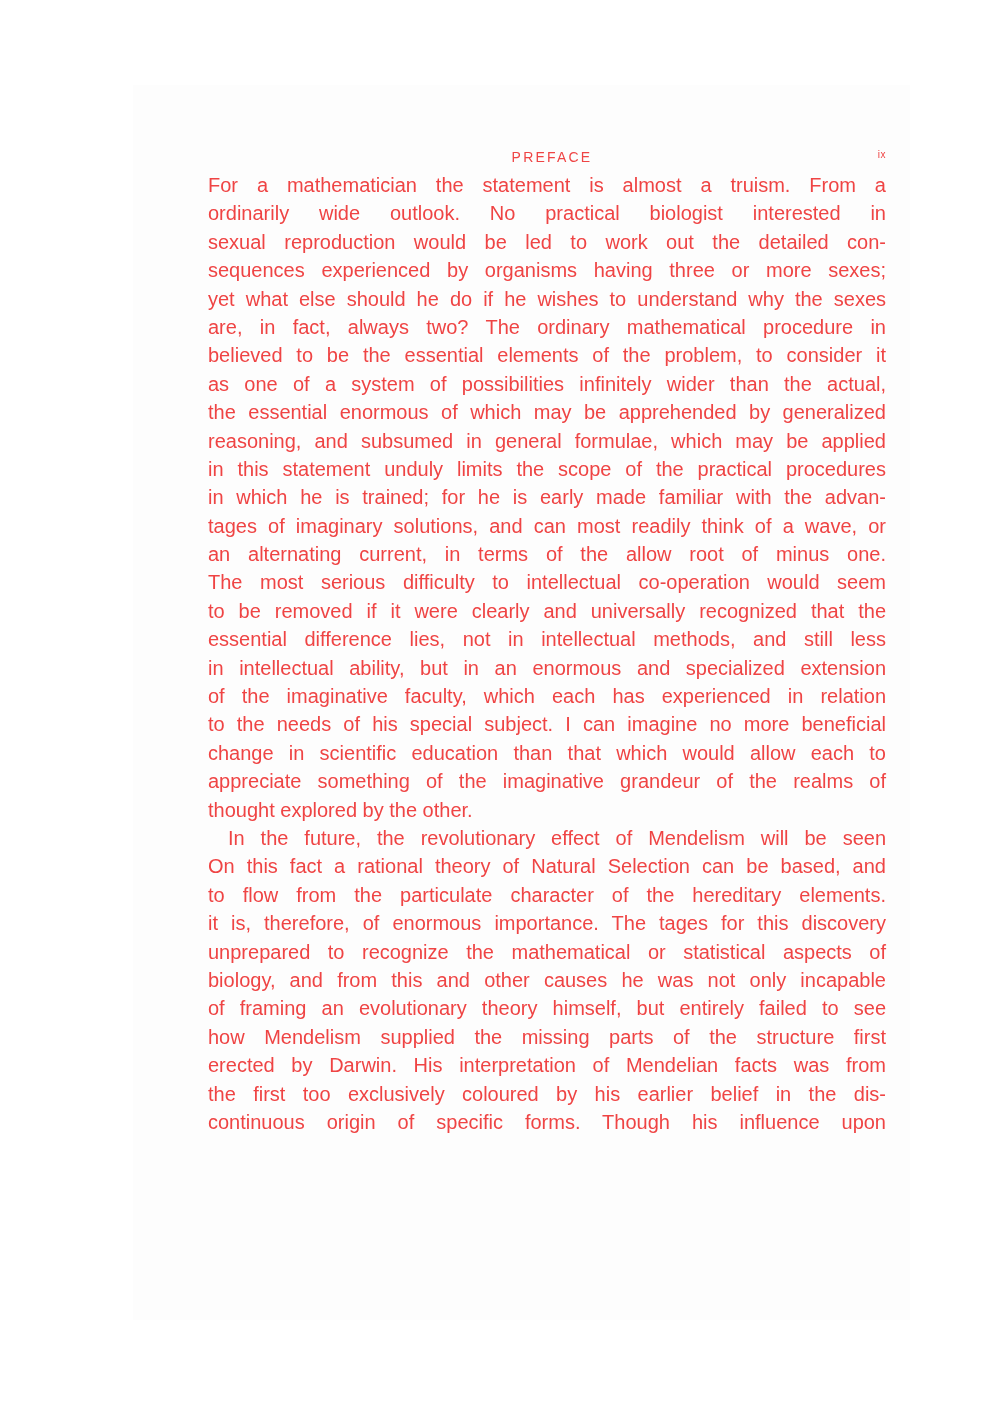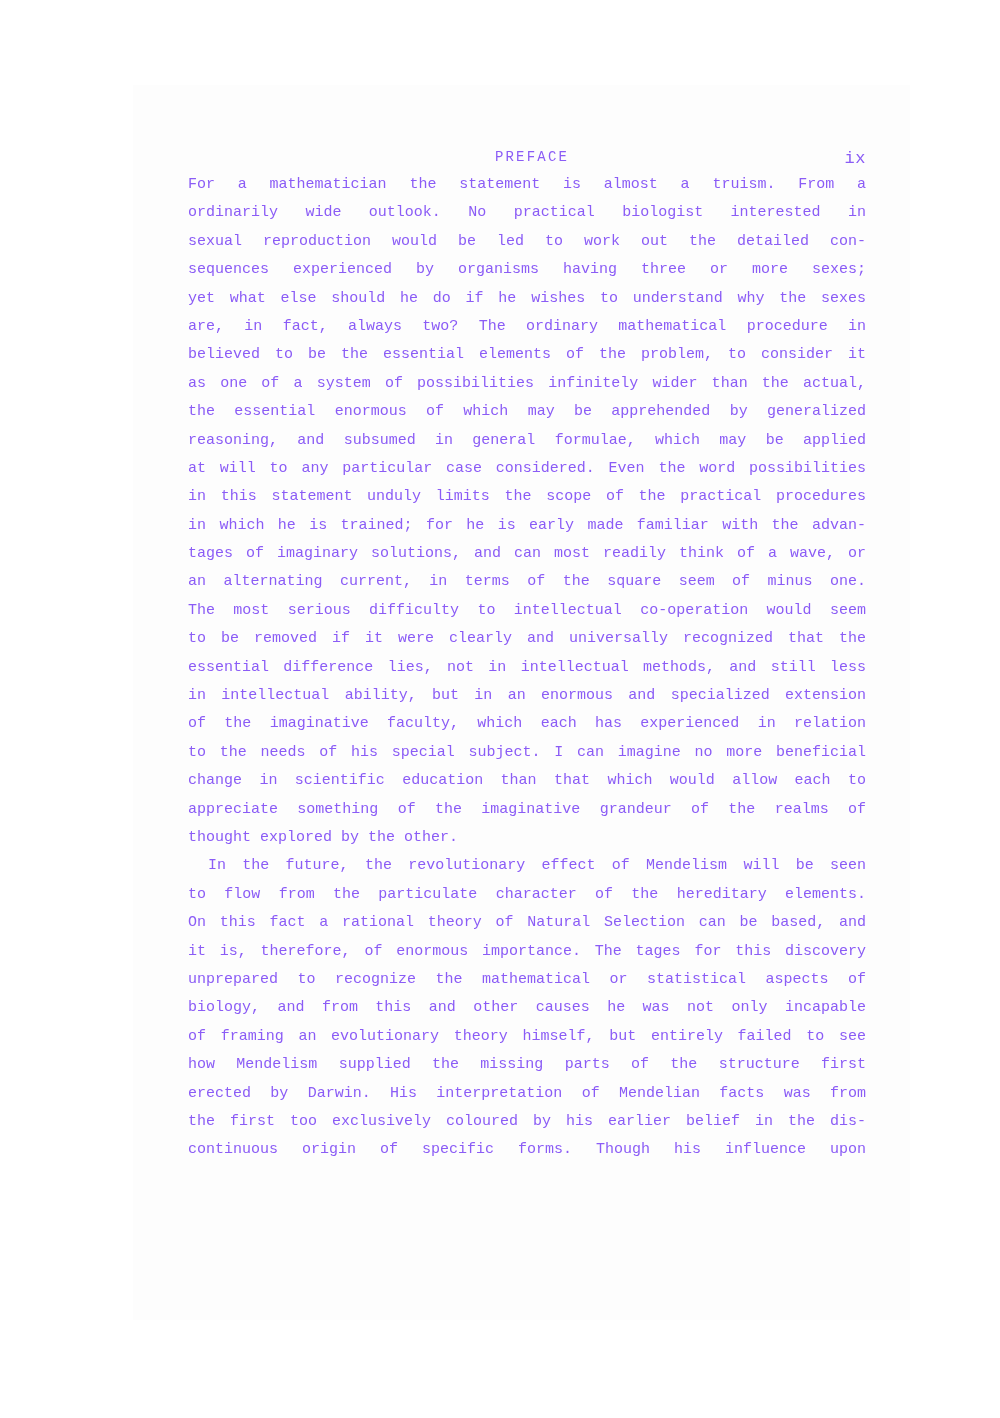--- a/index.html
+++ b/index.html
@@ -16,49 +16,49 @@
   .scan-area {
     position: absolute;
     left: 133px;
     top: 85px;
     width: 777px;
     height: 1235px;
     background: #fdfdfd;
   }
   .page {
     position: absolute;
-    left: 188px;
+    left: 208px;
     top: 143px;
     width: 678px;
-    font-family: Liberation Mono, monospace;
-    color: #8b5cf6;
+    font-family: Liberation Sans, sans-serif;
+    color: #ef4444;
   }
   .running-head {
     position: relative;
     height: 28px;
     font-size: 14px;
     letter-spacing: 2.2px;
   }
   .running-head .title {
     position: absolute;
     left: 0;
     right: 0;
     top: 6px;
     text-align: center;
     padding-left: 10px;
   }
   .running-head .folio {
     position: absolute;
     right: 0;
     top: 6px;
     letter-spacing: 0.5px;
-    font-size: 17px;
+    font-size: 10px;
   }
   .body-text {
-    font-size: 15px;
+    font-size: 20px;
     line-height: 28.4px;
   }
   .line {
     display: block;
     white-space: nowrap;
     text-align: justify;
     text-align-last: justify;
     height: 28.4px;
     overflow: visible;
   }
@@ -85,39 +85,38 @@
       <span class="line">For a mathematician the statement is almost a truism. From a</span>
       <span class="line">ordinarily wide outlook. No practical biologist interested in</span>
       <span class="line">sexual reproduction would be led to work out the detailed con-</span>
       <span class="line">sequences experienced by organisms having three or more sexes;</span>
       <span class="line">yet what else should he do if he wishes to understand why the sexes</span>
       <span class="line">are, in fact, always two? The ordinary mathematical procedure in</span>
       <span class="line">believed to be the essential elements of the problem, to consider it</span>
       <span class="line">as one of a system of possibilities infinitely wider than the actual,</span>
       <span class="line">the essential enormous of which may be apprehended by generalized</span>
       <span class="line">reasoning, and subsumed in general formulae, which may be applied</span>
-      <span class="line">at will to any particular case considered. Even the word possibilities</span>
       <span class="line">in this statement unduly limits the scope of the practical procedures</span>
       <span class="line">in which he is trained; for he is early made familiar with the advan-</span>
       <span class="line">tages of imaginary solutions, and can most readily think of a wave, or</span>
-      <span class="line">an alternating current, in terms of the square seem of minus one.</span>
+      <span class="line">an alternating current, in terms of the allow root of minus one.</span>
       <span class="line">The most serious difficulty to intellectual co-operation would seem</span>
       <span class="line">to be removed if it were clearly and universally recognized that the</span>
       <span class="line">essential difference lies, not in intellectual methods, and still less</span>
       <span class="line">in intellectual ability, but in an enormous and specialized extension</span>
       <span class="line">of the imaginative faculty, which each has experienced in relation</span>
       <span class="line">to the needs of his special subject. I can imagine no more beneficial</span>
       <span class="line">change in scientific education than that which would allow each to</span>
       <span class="line">appreciate something of the imaginative grandeur of the realms of</span>
       <span class="line last">thought explored by the other.</span>
     </div>
     <div>
       <span class="line indent">In the future, the revolutionary effect of Mendelism will be seen</span>
+      <span class="line">On this fact a rational theory of Natural Selection can be based, and</span>
       <span class="line">to flow from the particulate character of the hereditary elements.</span>
-      <span class="line">On this fact a rational theory of Natural Selection can be based, and</span>
       <span class="line">it is, therefore, of enormous importance. The tages for this discovery</span>
       <span class="line">unprepared to recognize the mathematical or statistical aspects of</span>
       <span class="line">biology, and from this and other causes he was not only incapable</span>
       <span class="line">of framing an evolutionary theory himself, but entirely failed to see</span>
       <span class="line">how Mendelism supplied the missing parts of the structure first</span>
       <span class="line">erected by Darwin. His interpretation of Mendelian facts was from</span>
       <span class="line">the first too exclusively coloured by his earlier belief in the dis-</span>
       <span class="line">continuous origin of specific forms. Though his influence upon</span>
     </div>
   </div>

